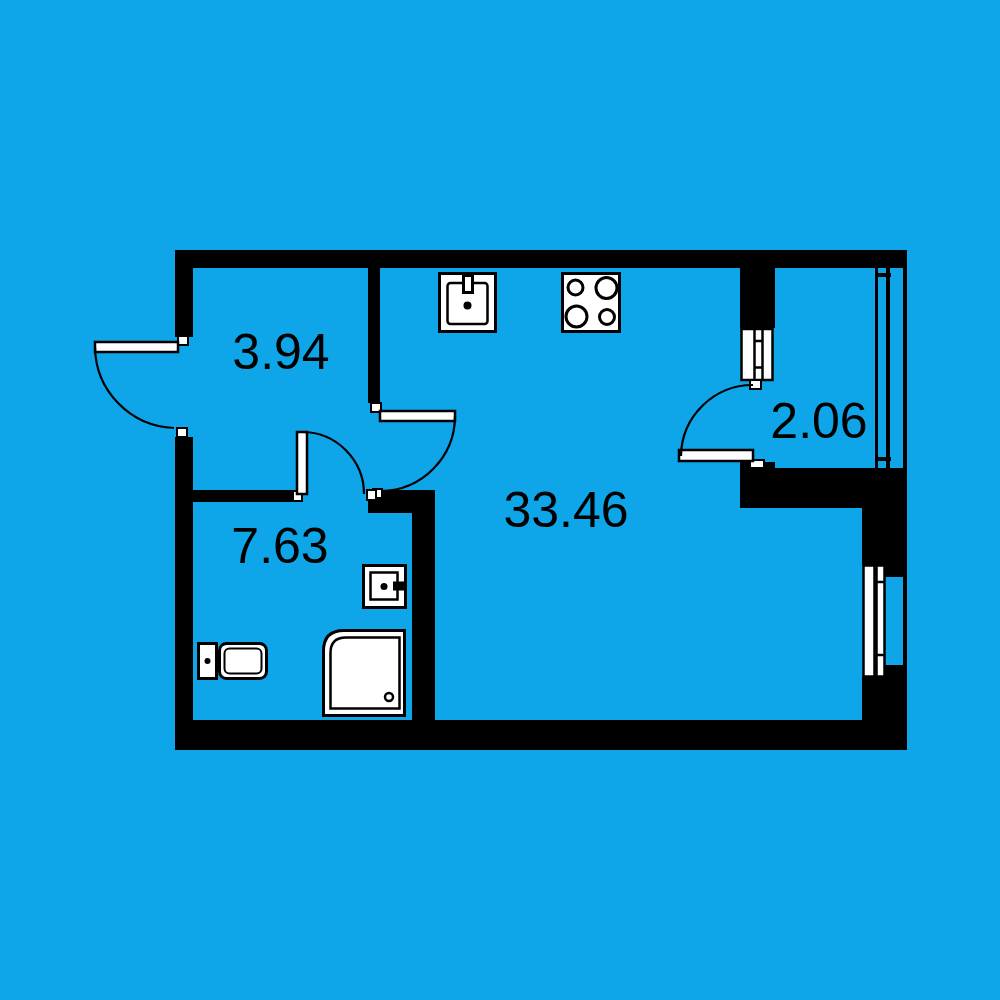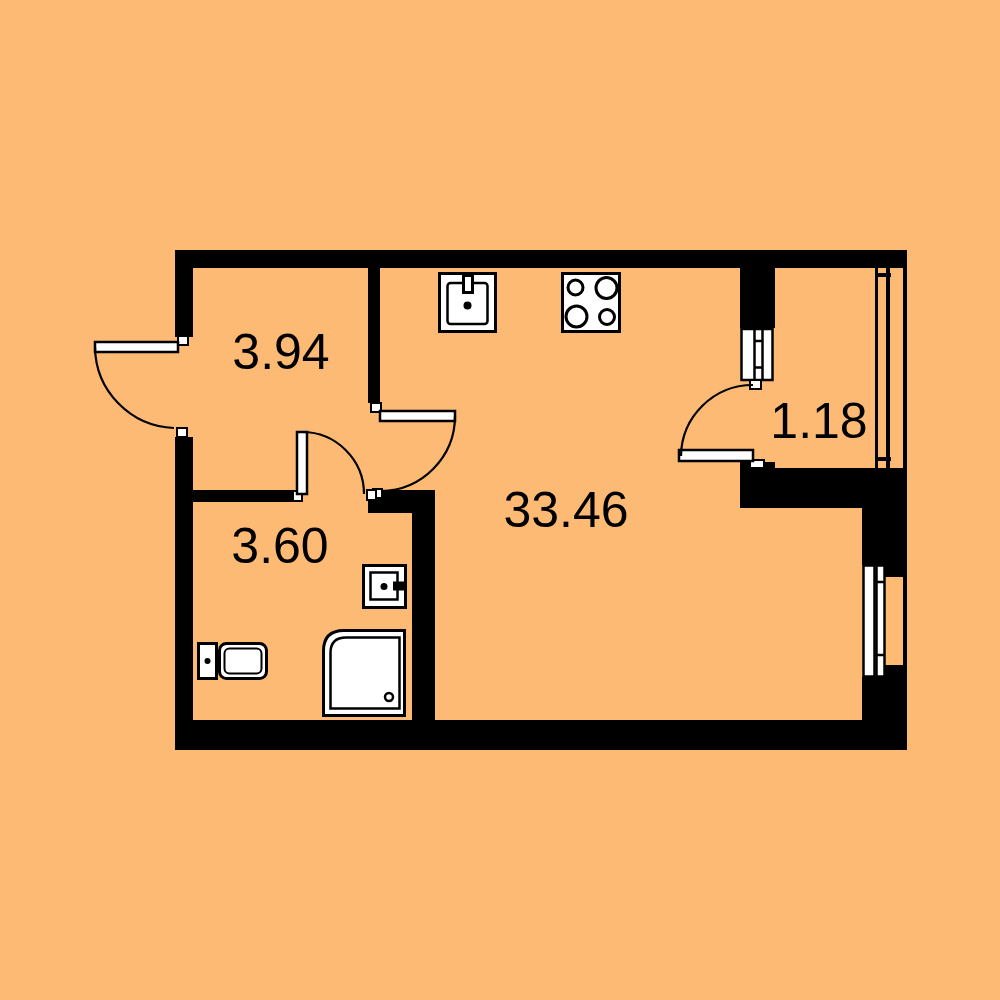--- a/index.html
+++ b/index.html
@@ -4,21 +4,21 @@
 <style>
   html, body {
     margin: 0;
     padding: 0;
     background: #ffffff;
   }
   #stage {
     position: relative;
     width: 1000px;
     height: 1000px;
-    background: #fdba74;
+    background: #0ea5e9;
     font-family: "Liberation Sans", sans-serif;
     overflow: hidden;
   }
   #plan-svg {
     position: absolute;
     left: 0;
     top: 0;
   }
   .room-label {
     position: absolute;
@@ -142,17 +142,17 @@
       <path d="M 344 630.5 H 404.5 V 715.5 H 323.5 V 651 Q 323.5 630.5 344 630.5 Z" stroke-width="3"></path>
       <path d="M 346 637.5 H 399.5 V 708.5 H 330.5 V 653 Q 330.5 637.5 346 637.5 Z" stroke-width="2.5"></path>
       <circle cx="389" cy="697" r="4" stroke-width="2.5"></circle>
     </g>
   </svg>
 
   <div class="room-label" style="left:281px; top:352px;">3.94</div>
 
   <div class="room-label" style="left:566px; top:510px;">33.46</div>
 
-  <div class="room-label" style="left:280px; top:546px;">3.60</div>
+  <div class="room-label" style="left:280px; top:546px;">7.63</div>
 
-  <div class="room-label" style="left:819px; top:421px;">1.18</div>
+  <div class="room-label" style="left:819px; top:421px;">2.06</div>
 
 </div>
 
 </body></html>

